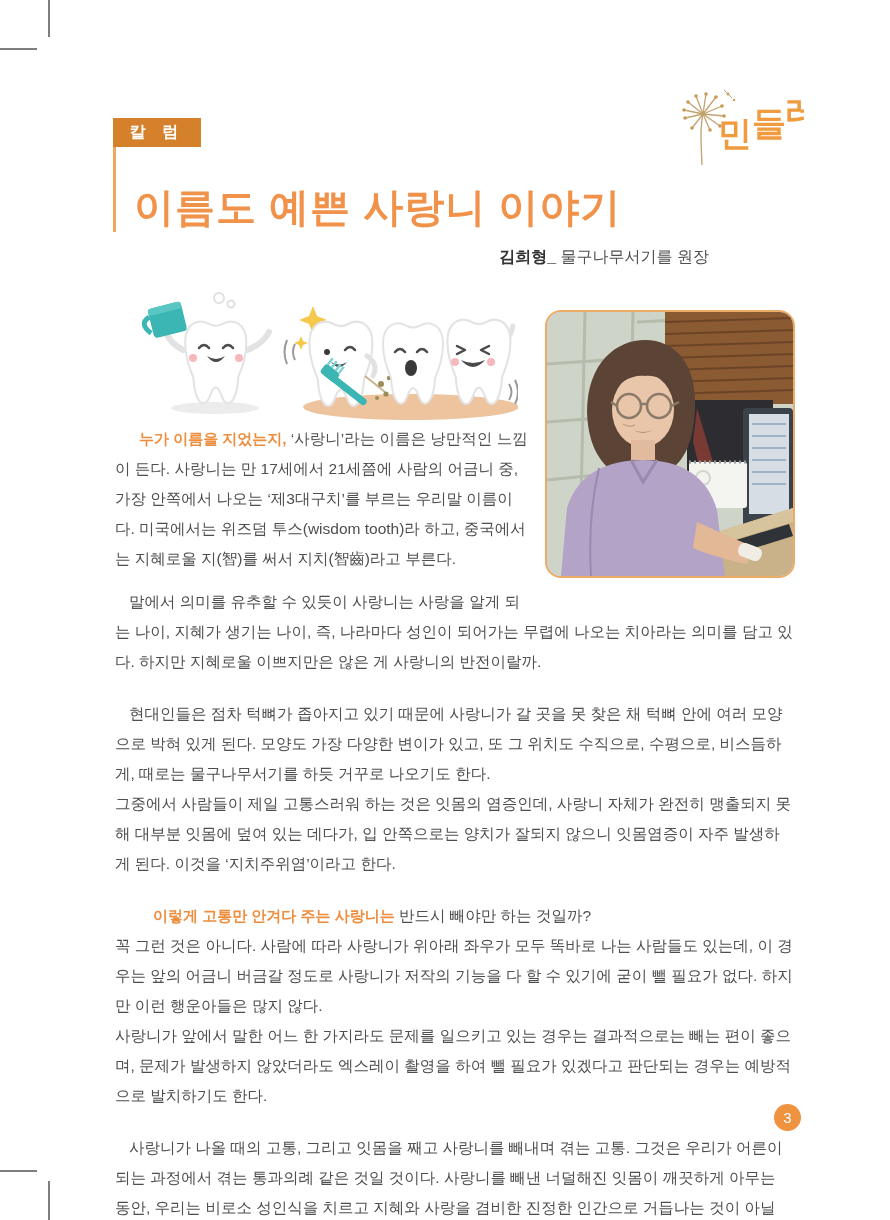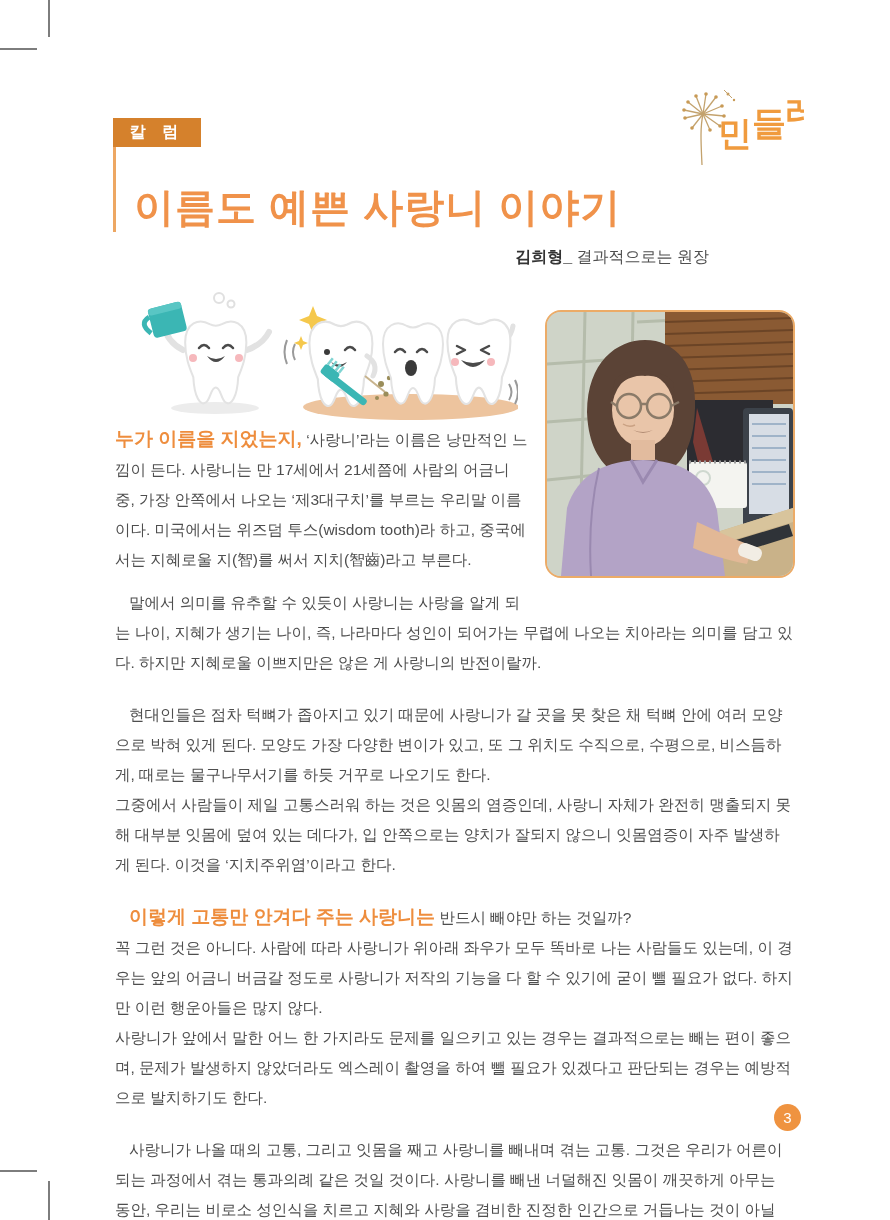--- a/index.html
+++ b/index.html
@@ -30,21 +30,21 @@
   
   .article { position:absolute; left:115px; top:292px; width:680px; color:#4e4e4e;
              font-size:15.5px; line-height:30px; }
   .photo { float:right; width:250px; height:268px; margin:18px 0 16px 14px;
            border:2px solid #ecab67; border-radius:16px; overflow:hidden; background:#d8d8d0; }
   .illu { height:132px; margin-left:8px; }
   .article p { margin:0 0 13px 0; }
   p.noindent { text-indent:0; }
   p.indent { text-indent:14px; }
   p.tight { margin-bottom:0; }
-  .lead-orange { color:#ee8d3d; font-weight:bold; font-size:19px; }
+  .lead-orange { color:#ee8d3d; font-weight:bold; font-size:15px;margin-left:24px; }
   .gap-top { margin-top:22px !important; }
 
   
   .pagenum { position:absolute; left:774px; top:1104px; width:27px; height:27px; border-radius:50%;
              background:#ef9340; color:#fff; font-size:15px; display:flex;
              align-items:center; justify-content:center; }
 </style>
 </head>
 <body>
 
@@ -100,21 +100,21 @@
     <div class="logo-text">
       <span>민</span>
       <span>들</span>
       <span>레</span>
     </div>
   </div>
 
   <h1 class="page-title">이름도 예쁜 사랑니 이야기</h1>
 
   <div class="byline">
-    <b>김희형_</b><span> 결과적으로는 원장</span>
+    <b>김희형_</b><span> 물구나무서기를 원장</span>
   </div>
 
   <div class="article">
 
     <div class="photo">
       <svg width="246" height="264" viewBox="0 0 246 264">
 
         <rect x="0" y="0" width="246" height="264" fill="#cfd4c8"></rect>
         <g stroke="#b5bcab" stroke-width="3" fill="none">
           <line x1="38" y1="0" x2="34" y2="190"></line>

